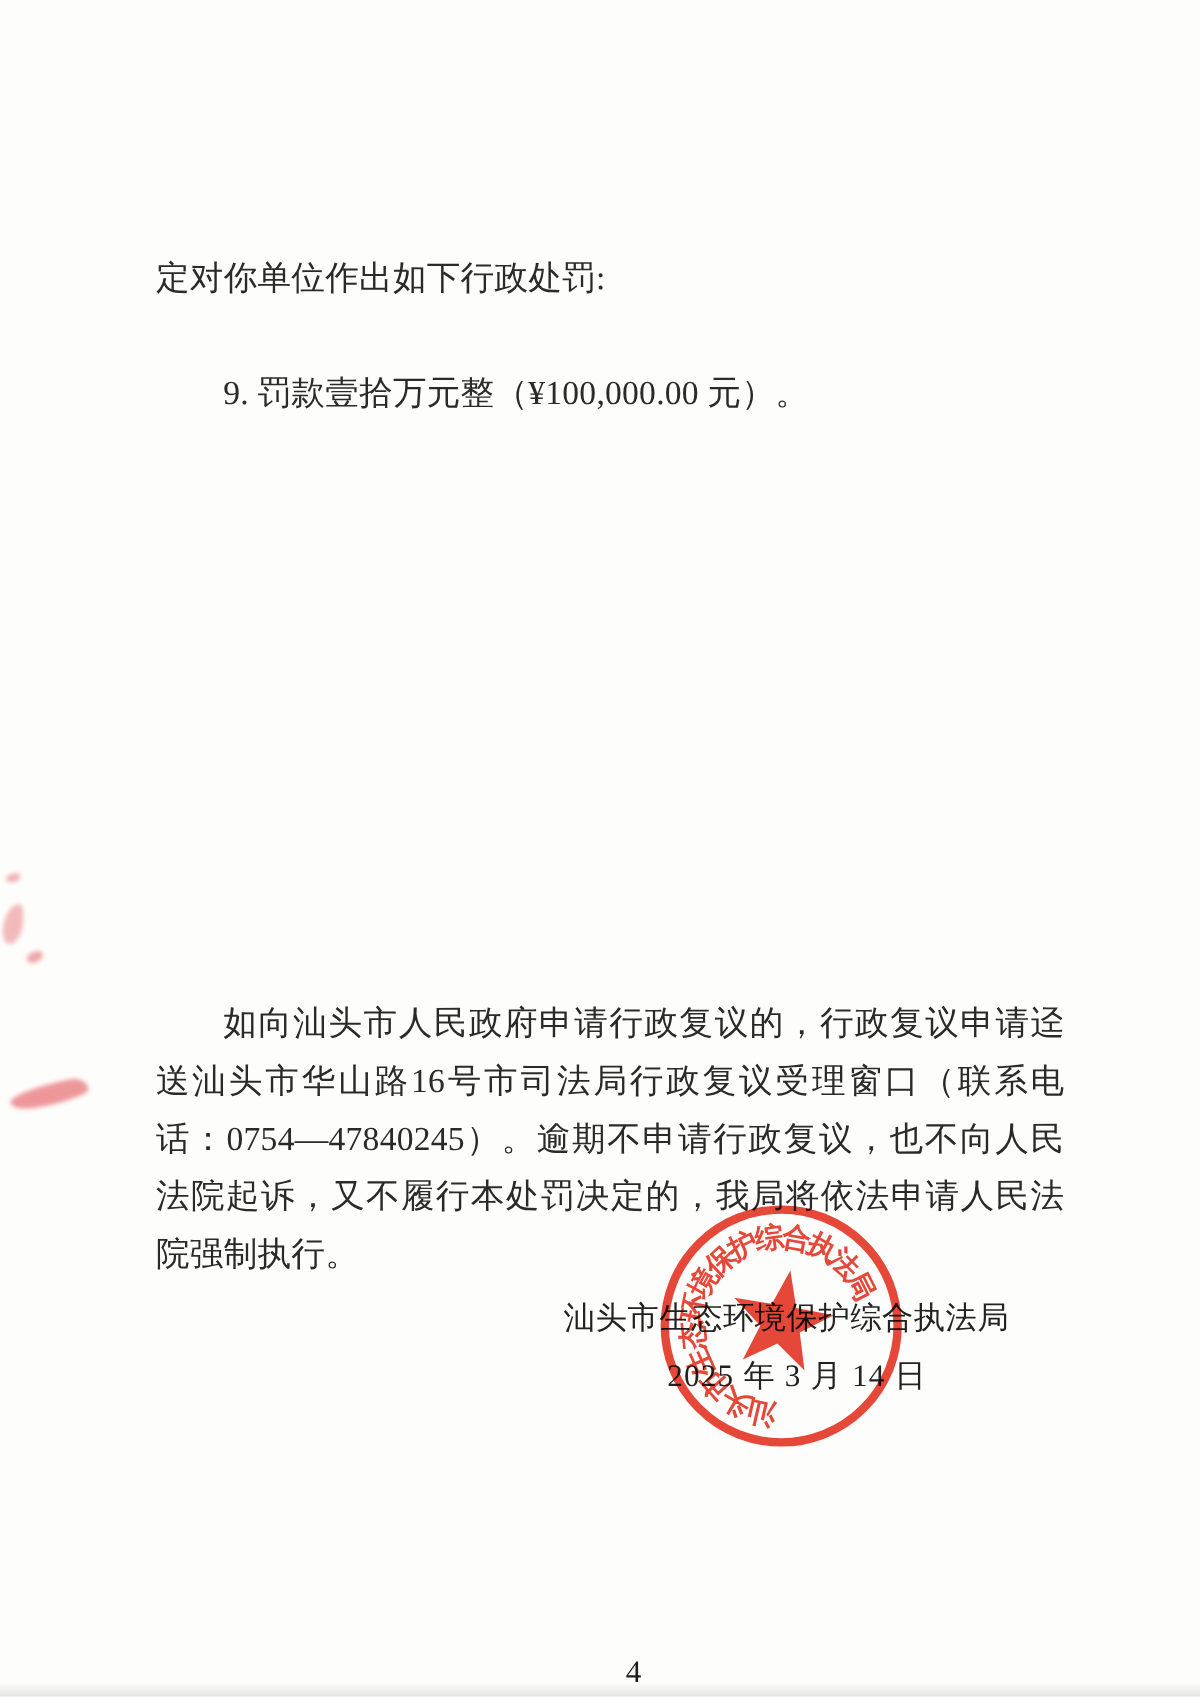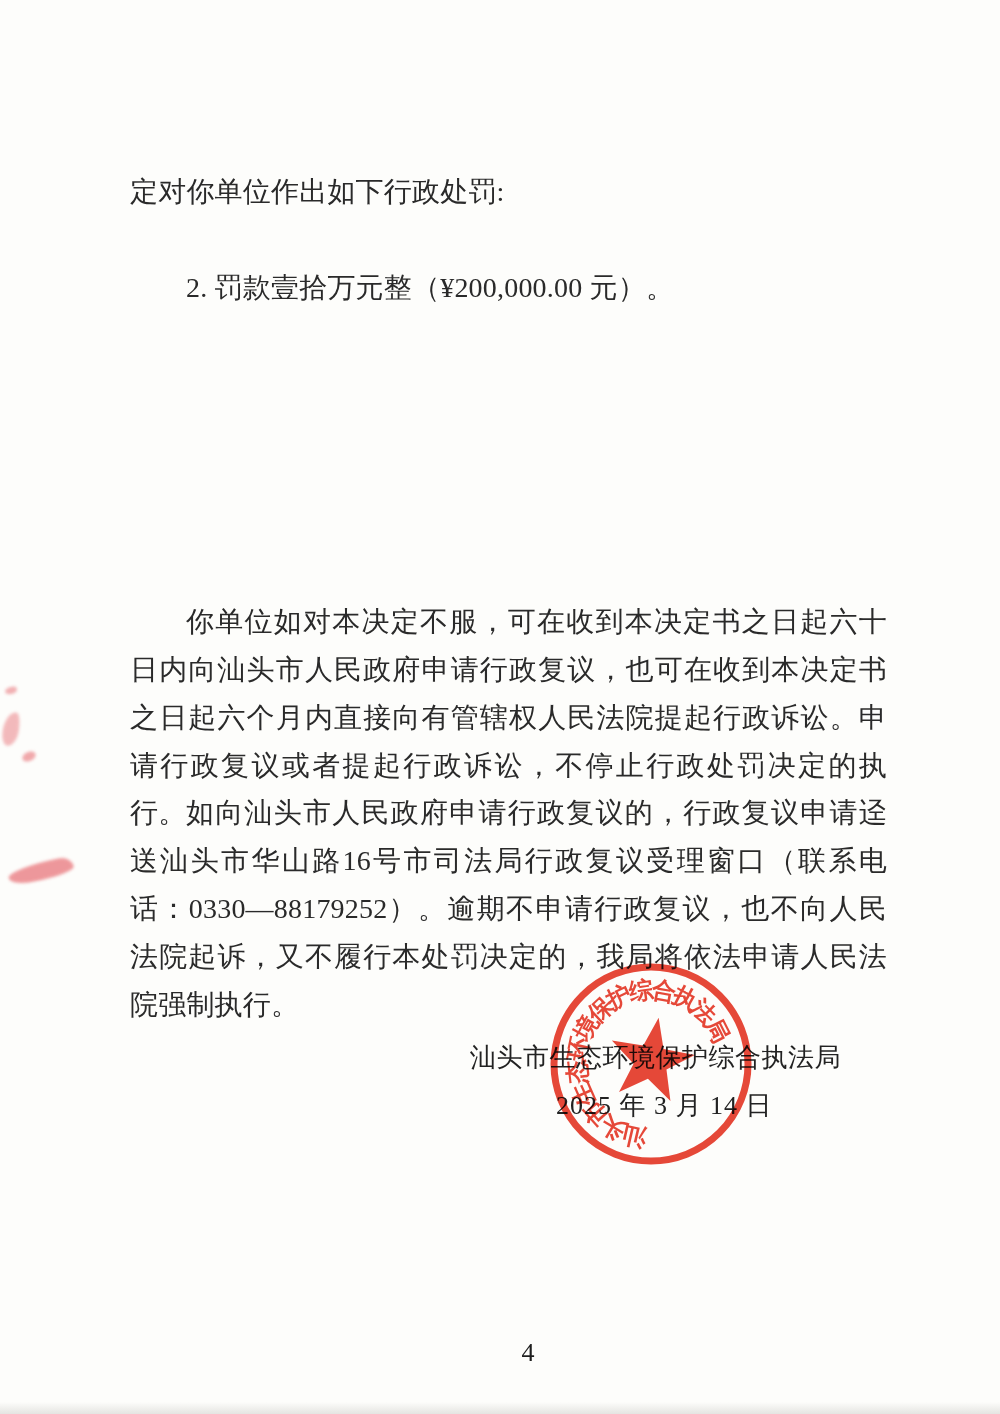--- a/index.html
+++ b/index.html
@@ -4,21 +4,21 @@
 <style>
   html, body { margin: 0; padding: 0; }
   body {
     width: 1000px; height: 1414px;
     position: relative;
     background: #fdfdfb;
     font-family: "Liberation Serif", "DejaVu Serif", serif;
     color: #272727;
     overflow: hidden;
   }
-  .page { position: absolute; inset: 0; }
+  .page { position: absolute; inset: 0; margin-top: 41px; }
 
   
   .para {
     position: absolute;
     left: 130px;
     width: 757px;
     font-size: 28px;
     line-height: 47.8px;
     text-align: justify;
     text-justify: inter-character;
@@ -99,26 +99,25 @@
   }
 </style>
 </head>
 <body>
 
 <div class="page">
 
   <p class="para p1">定对你单位作出如下行政处罚:</p>
 
 
-  <p class="para p3 indent">2. 罚款壹拾万元整（¥200,000.00 元）。</p>
+  <p class="para p3 indent">9. 罚款壹拾万元整（¥100,000.00 元）。</p>
 
 
-  <p class="para p5 indent">你单位如对本决定不服，可在收到本决定书之日起六十日内向汕头市人民政府申请行政复议，也可在收到本决定书之日起六个月内直接向有管辖权人民法院提起行政诉讼。申请行政复议或者提起行政诉讼，不停止行政处罚决定的执行。</p>
 
-  <p class="para p6 indent">如向汕头市人民政府申请行政复议的，行政复议申请迳送汕头市华山路16号市司法局行政复议受理窗口（联系电话：0330—88179252）。逾期不申请行政复议，也不向人民法院起诉，又不履行本处罚决定的，我局将依法申请人民法院强制执行。</p>
+  <p class="para p6 indent">如向汕头市人民政府申请行政复议的，行政复议申请迳送汕头市华山路16号市司法局行政复议受理窗口（联系电话：0754—47840245）。逾期不申请行政复议，也不向人民法院起诉，又不履行本处罚决定的，我局将依法申请人民法院强制执行。</p>
 
   <div class="agency-line">汕头市生态环境保护综合执法局</div>
 
   <div class="date-line">2025 年 3 月 14 日</div>
 
   <div class="seal">
     <svg viewBox="0 0 220 220" xmlns="http://www.w3.org/2000/svg">
       <circle cx="110" cy="110" r="97" fill="none" stroke="#e63a2a" stroke-width="7"></circle>
       <polygon fill="#e63a2a" transform="rotate(10 110 107)" points="110,63 120.3,93.1 152.1,93.6 126.7,112.7 136.1,143.1 110,124.9 83.9,143.1 93.3,112.7 67.9,93.6 99.7,93.1"></polygon>
       <g class="seal-arc-text" fill="#e63a2a">

